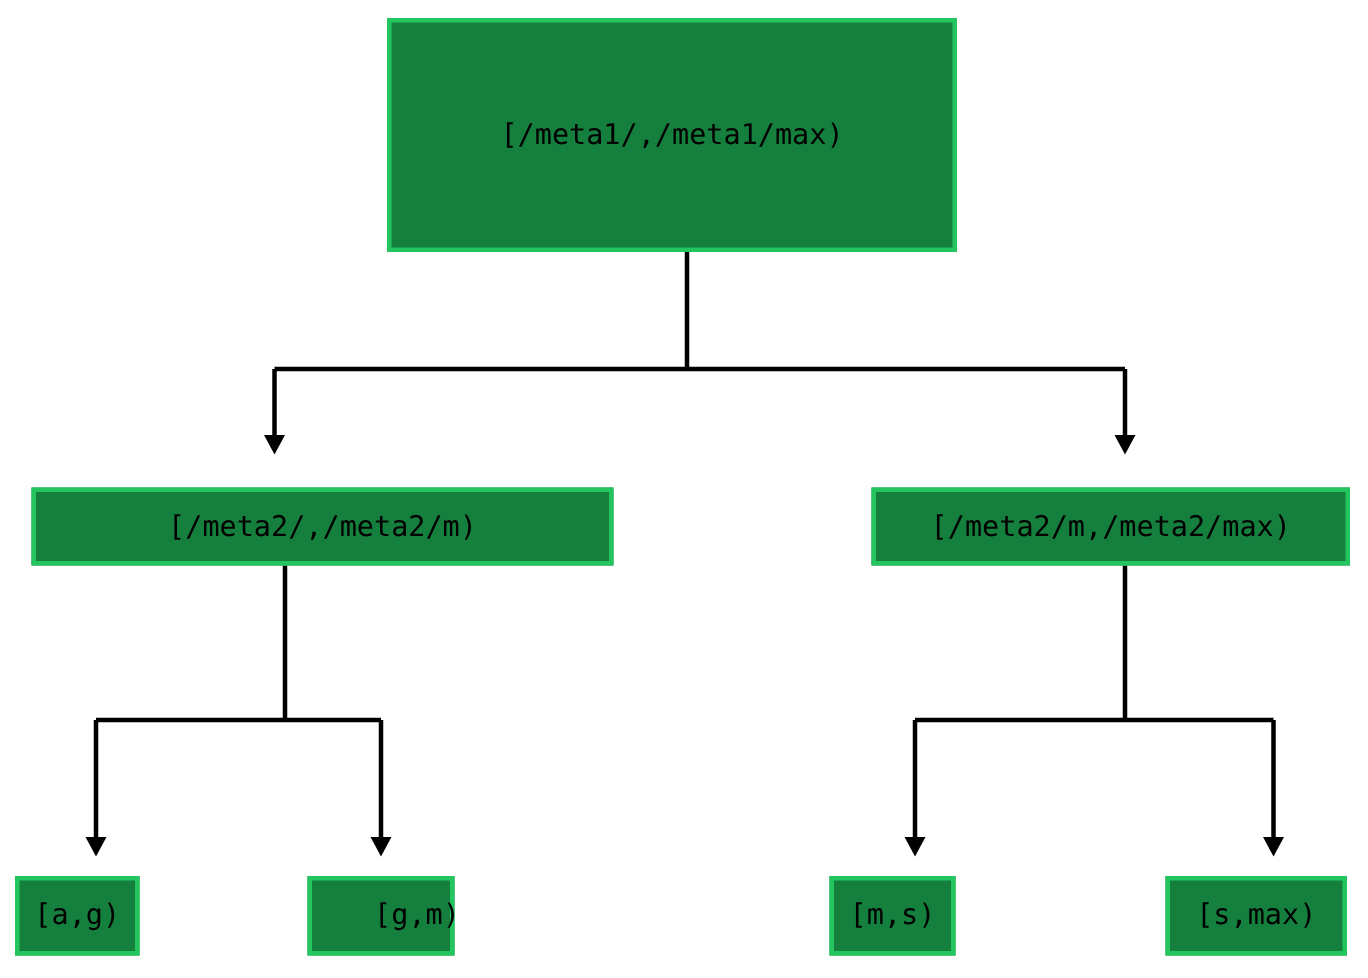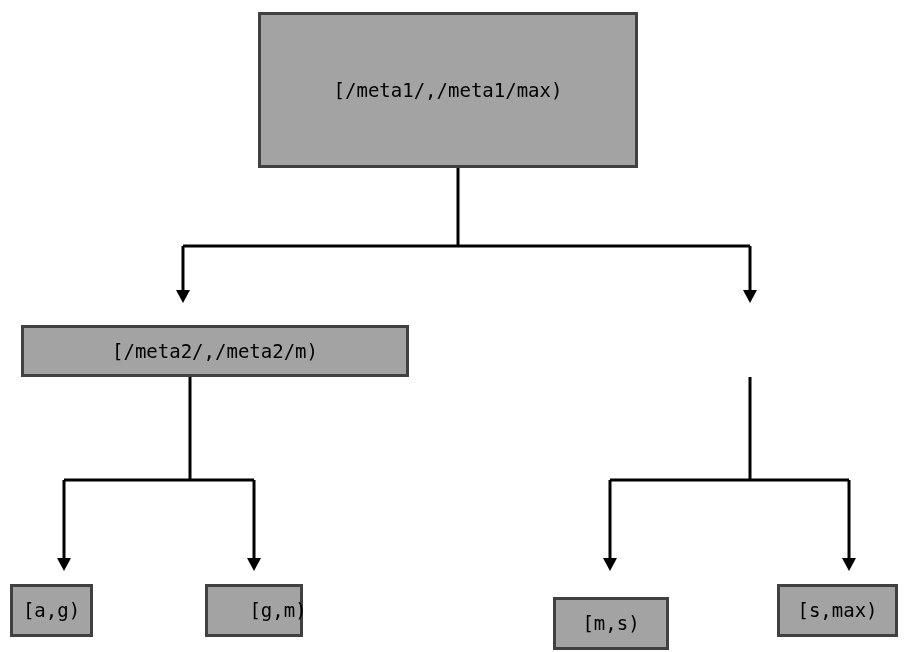--- a/index.html
+++ b/index.html
@@ -21,41 +21,41 @@
   #edge-layer {
     position: absolute;
     left: 0;
     top: 0;
     width: 912px;
     height: 652px;
   }
   .tree-node {
     position: absolute;
     box-sizing: border-box;
-    background: #a3a3a3;
-    border: 3px solid #404040;
+    background: #15803d;
+    border: 3px solid #22c55e;
     display: flex;
     align-items: center;
     justify-content: center;
     z-index: 2;
   }
   .node-label {
     font-family: "DejaVu Sans Mono", monospace;
     font-size: 19px;
     line-height: 1.1;
     color: #000000;
     white-space: pre;
     letter-spacing: 0px;
   }
   .node-root   { left: 258px; top: 12px;  width: 380px; height: 156px; }
   .node-l2a    { left: 21px;  top: 325px; width: 388px; height: 52px; }
   .node-l2b    { left: 581px; top: 325px; width: 319px; height: 52px; }
   .node-leaf-a { left: 10px;  top: 584px; width: 83px;  height: 53px; }
   .node-leaf-b { left: 205px; top: 584px; width: 98px;  height: 53px; padding-left: 48px; }
-  .node-leaf-c { left: 553px; top: 597px; width: 116px; height: 53px; }
+  .node-leaf-c { left: 553px; top: 584px; width: 84px; height: 53px; }
   .node-leaf-d { left: 777px; top: 584px; width: 121px; height: 53px; align-items: center; }
 </style>
 </head>
 <body>
 
 <div id="diagram-canvas">
 
   <svg id="edge-layer" viewBox="0 0 912 652" width="912" height="652" aria-hidden="true">
     <g fill="#000000" stroke="#000000" stroke-width="3" stroke-linecap="butt">
 
@@ -90,20 +90,23 @@
   </svg>
 
   <div class="tree-node node-root">
     <span class="node-label">[/meta1/,/meta1/max)</span>
   </div>
 
   <div class="tree-node node-l2a">
     <span class="node-label">[/meta2/,/meta2/m)</span>
   </div>
 
+  <div class="tree-node node-l2b">
+    <span class="node-label">[/meta2/m,/meta2/max)</span>
+  </div>
 
   <div class="tree-node node-leaf-a">
     <span class="node-label">[a,g)</span>
   </div>
 
   <div class="tree-node node-leaf-b">
     <span class="node-label">[g,m)</span>
   </div>
 
   <div class="tree-node node-leaf-c">

